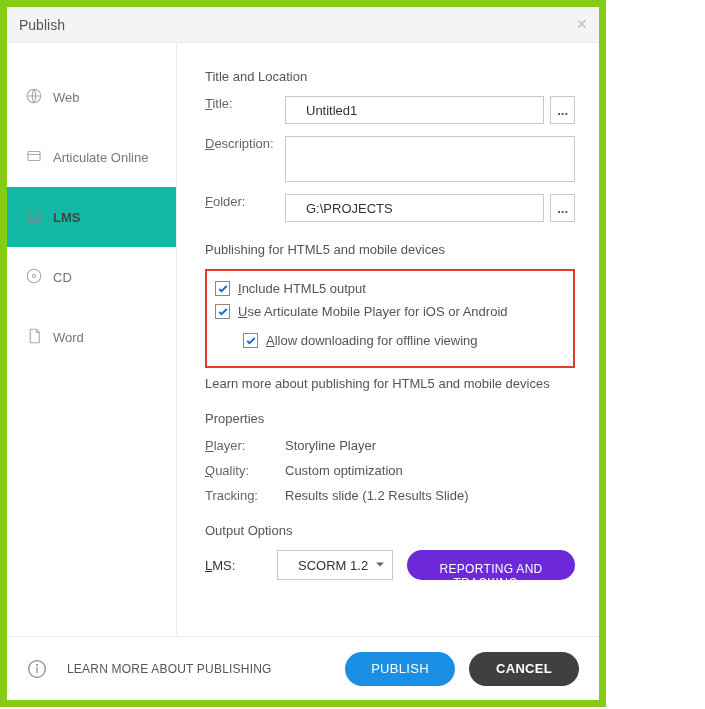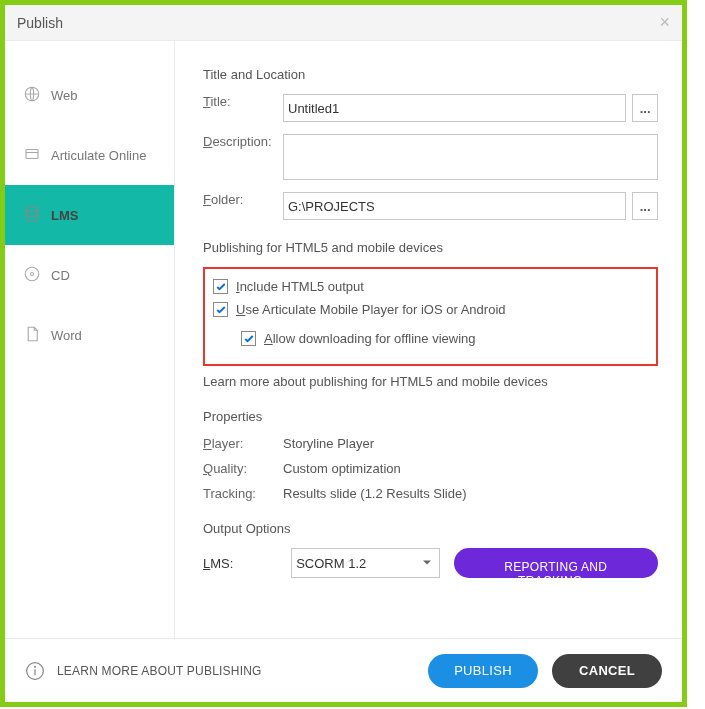--- a/index.html
+++ b/index.html
@@ -1,51 +1,51 @@
 <!DOCTYPE html>
 <html><head>
 <meta charset="utf-8">
 <style>
 * { box-sizing: border-box; margin: 0; padding: 0; font-family: "Segoe UI", Tahoma, sans-serif; }
 body { background: #fff; width: 705px; height: 709px; overflow: hidden; color: #333; font-size: 13px; }
-.dialog { border: 5px solid #84cc16; width: 687px; height: 707px; display: flex; flex-direction: column; position: relative; }
+.dialog { border: 7px solid #84cc16; width: 606px; height: 707px; display: flex; flex-direction: column; position: relative; }
 .titlebar { height: 36px; background: #f4f4f4; display: flex; align-items: center; justify-content: space-between; padding: 0 12px; font-size: 14px; color: #555; border-bottom: 1px solid #ececec; }
 .titlebar .close { font-size: 18px; color: #bbb; cursor: pointer; }
 .body { display: flex; flex: 1; overflow: hidden; }
 .sidebar { width: 170px; border-right: 1px solid #ececec; padding-top: 24px; }
 .side-item { display: flex; align-items: center; height: 60px; padding-left: 18px; color: #777; cursor: pointer; gap: 10px; font-size: 13px; }
 .side-item.selected { color: #444; font-weight: 600; background: #14b8a6; }
 .side-icon svg { width: 18px; height: 18px; stroke: #aaa; fill: none; stroke-width: 1.5; }
 .side-item.selected .side-icon svg { stroke: #888; }
 .main { flex: 1; padding: 26px 24px 10px 28px; overflow: auto; }
 .section-title { font-weight: 400; color: #555; margin-bottom: 12px; font-size: 13px; }
 .row { display: flex; align-items: flex-start; margin-bottom: 12px; }
 .row .label { width: 80px; color: #666; text-decoration: underline dotted transparent; }
 .input-wrap { flex: 1; display: flex; gap: 6px; }
-input[type="text"], textarea, .select { width: 100%; border: 1px solid #c8c8c8; padding: 5px 4px; font-size: 13px; font-family: inherit; color: #333; background: #fff; }
+input[type="text"], textarea, .select { width: 100%; border: 1px solid #c8c8c8; padding: 5px 20px; font-size: 13px; font-family: inherit; color: #333; background: #fff; }
 textarea { height: 46px; resize: none; }
 .browse-btn { width: 28px; height: 28px; border: 1px solid #c8c8c8; background: #fff; display: flex; align-items: center; justify-content: center; color: #555; font-weight: bold; cursor: pointer; }
 .section { margin-top: 20px; }
 .highlight-box { border: 2px solid #e23b2e; padding: 10px 8px; margin-bottom: 8px; }
 .check-row { display: flex; align-items: center; gap: 8px; margin-bottom: 8px; color: #555; }
 .check-row.indent { margin-left: 28px; margin-top: 14px; }
 .checkbox { width: 15px; height: 15px; border: 1px solid #888; display: flex; align-items: center; justify-content: center; cursor: pointer; }
 .checkbox svg { width: 12px; height: 12px; stroke: #0a6cd6; stroke-width: 2.5; fill: none; }
 .link { color: #555; cursor: pointer; }
 .prop-row { display: flex; margin-bottom: 10px; }
 .prop-row .plabel { width: 80px; color: #666; }
 .prop-row .pval { color: #555; }
 .select-wrap { position: relative; display: inline-block; width: 160px; }
 .select { height: 30px; line-height: 20px; padding-right: 24px; }
 .select-caret { position: absolute; right: 8px; top: 50%; transform: translateY(-50%); pointer-events: none; }
 .select-caret svg { width: 10px; height: 10px; fill: #666; }
 .pill-btn { background: #6d28d9; color: #fff; border: none; border-radius: 16px; height: 30px; padding: 12px 18px; font-size: 12px; letter-spacing: 0.3px; cursor: pointer; }
 .output-row { display: flex; align-items: center; gap: 14px; justify-content: center; }
 .footer { height: 64px; border-top: 1px solid #ececec; display: flex; align-items: center; justify-content: space-between; padding: 0 20px; }
-.footer-left { display: flex; align-items: center; gap: 12px; color: #555; font-size: 12px; letter-spacing: 0.2px; }
+.footer-left { display: flex; align-items: center; gap: 20px; color: #555; font-size: 12px; letter-spacing: 0.2px; }
 .footer-left svg { width: 20px; height: 20px; stroke: #888; fill: none; stroke-width: 1.5; }
 .footer-right { display: flex; gap: 14px; }
 .btn { border: none; border-radius: 18px; height: 34px; width: 110px; font-size: 13px; cursor: pointer; letter-spacing: 0.3px; }
 .btn-primary { background: #1a8fe3; color: #fff; }
 .btn-secondary { background: #404040; color: #fff; font-weight: bold; }
 .underline-first { text-decoration: underline; }
 </style>
 </head>
 <body>
 

